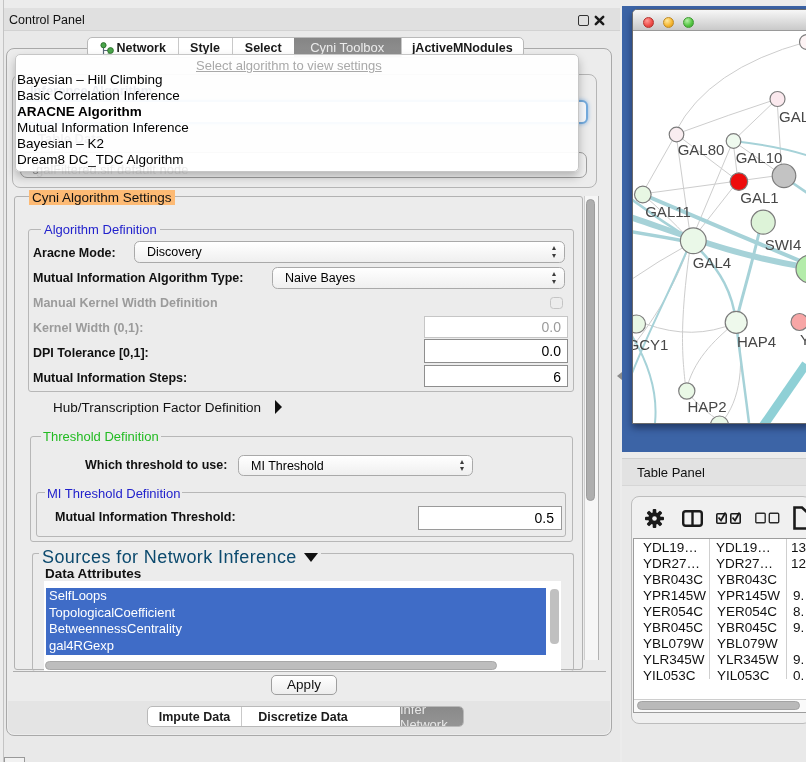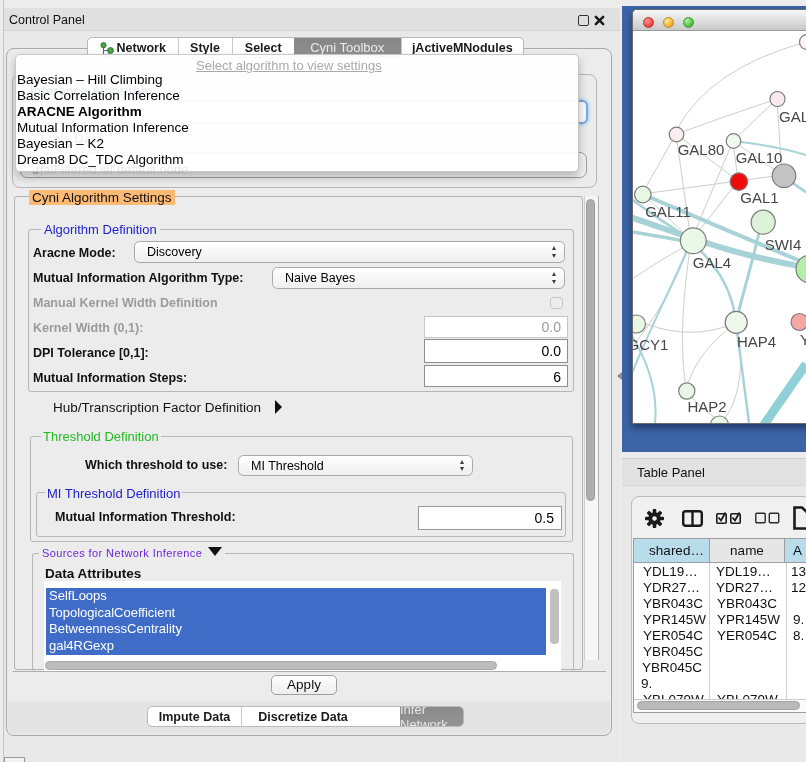--- a/index.html
+++ b/index.html
@@ -108,21 +108,21 @@
       <i class="dn"></i>
     </span>
   </div>
 
 <div class="abs" style="left:36px;top:492px;width:530px;height:45px;border:1px solid #b7b7b7;border-radius:3px;"></div>
 <div class="abs" style="left:45px;top:486px;background:#ececec;padding:0 2px;font-size:13px;color:#2222cc;">MI Threshold Definition</div>
 <div class="abs b" style="left:55px;top:510px;font-size:12.5px;color:#111;">Mutual Information Threshold:</div>
 <div class="abs" style="left:418px;top:506px;width:144px;height:24px;background:#fff;border:1px solid #9a9a9a;font-size:14px;color:#000;text-align:right;padding:3px 7px 0 0;">0.5</div>
 
 <div class="abs" style="left:32px;top:553px;width:542px;height:118px;border:1px solid #b7b7b7;border-radius:3px;border-bottom:none;"></div>
-<div class="abs" style="left:39px;top:546.5px;background:#ececec;padding:0 3px;font-size:11px;letter-spacing:0.4px;color:#6d28d9;">Sources for Network Inference <span style="display:inline-block;width:0;height:0;border-top:9px solid #111;border-left:7.5px solid transparent;border-right:7.5px solid transparent;vertical-align:1px;margin-left:2px;"></span></div>
+<div class="abs" style="left:39px;top:546.5px;background:#ececec;padding:0 3px;font-size:18px;letter-spacing:0.4px;color:#0c4a6e;">Sources for Network Inference <span style="display:inline-block;width:0;height:0;border-top:9px solid #111;border-left:7.5px solid transparent;border-right:7.5px solid transparent;vertical-align:1px;margin-left:2px;"></span></div>
 <div class="abs b" style="left:45px;top:566px;font-size:13.5px;color:#111;">Data Attributes</div>
 
 <div class="abs" style="left:44px;top:581px;width:516.5px;height:90px;background:#fff;"></div>
 <div class="abs" style="left:46px;top:588px;width:500px;height:66.5px;background:#3f6cc7;color:#fff;font-size:13px;line-height:16.6px;padding-left:3px;">SelfLoops<br>TopologicalCoefficient<br>BetweennessCentrality<br>gal4RGexp</div>
 <div class="abs" style="left:550px;top:589px;width:8.5px;height:55px;background:#c0c0c0;border-radius:4px;"></div>
 <div class="abs" style="left:45px;top:660.5px;width:452px;height:9.5px;background:#bdbdbd;border:1px solid #a8a8a8;border-radius:5px;"></div>
 <div class="abs" style="left:12.5px;top:671px;width:593px;height:1px;background:#adadad;"></div>
 
 <div class="abs" style="left:8px;top:701px;width:602px;height:33px;background:#e4e4e4;border-radius:0 0 7px 7px;"></div>
 
@@ -248,25 +248,20 @@
 </svg>
 <svg class="abs" style="left:755px;top:512px;" width="25" height="12" viewBox="0 0 25 12">
   <rect x="0.8" y="1.3" width="9.4" height="9.4" rx="1" fill="none" stroke="#2a2a2a" stroke-width="1.4"></rect>
   <rect x="14.3" y="1.3" width="9.4" height="9.4" rx="1" fill="none" stroke="#2a2a2a" stroke-width="1.4"></rect>
 </svg>
 <svg class="abs" style="left:793px;top:506px;" width="14" height="24" viewBox="0 0 14 24">
   <path d="M1.5 1.5 H9 L16 8 V22.5 H1.5 Z" fill="none" stroke="#1a1a1a" stroke-width="2.6"></path>
 </svg>
 
 <div class="abs" style="left:633px;top:537.5px;width:173px;height:175px;background:#fff;border:1px solid #9d9d9d;border-right:none;overflow:hidden;">
-  <div style="display:flex;height:24px;border-bottom:1px solid #9d9d9d;font-size:13.5px;color:#111;">
-    <div style="width:76px;background:#b8dcea;border-right:1px solid #9d9d9d;text-align:center;padding-top:4px;padding-left:10px;">shared…</div>
-    <div style="width:75px;background:#e6e6e6;border-right:1px solid #9d9d9d;text-align:center;padding-top:4px;">name</div>
-    <div style="flex:1;background:#b8dcea;text-align:left;padding-top:4px;padding-left:8px;">A</div>
-  </div>
   <div style="position:relative;font-size:13.5px;color:#111;">
     <div style="position:absolute;left:75px;top:0;width:1px;height:140px;background:#cfcfcf;"></div>
     <div style="position:absolute;left:152px;top:0;width:1px;height:140px;background:#cfcfcf;"></div>
     <div style="line-height:16px;padding-top:1px;">
       <div style="display:flex;">
           <div style="width:75px;padding-left:9px;">YDL19…</div>
           <div style="width:77px;padding-left:8px;">YDL19…</div>
           <div style="padding-left:7px;">13</div>
         </div>
       <div style="display:flex;">
@@ -282,21 +277,21 @@
       <div style="display:flex;">
           <div style="width:75px;padding-left:9px;">YPR145W</div>
           <div style="width:77px;padding-left:8px;">YPR145W</div>
           <div style="padding-left:7px;">9.</div>
         </div>
       <div style="display:flex;">
           <div style="width:75px;padding-left:9px;">YER054C</div>
           <div style="width:77px;padding-left:8px;">YER054C</div>
           <div style="padding-left:7px;">8.</div>
         </div>
-      <div style="display:flex;flex-direction:column;">
+      <div style="display:flex;">
           <div style="width:75px;padding-left:9px;">YBR045C</div>
           <div style="width:77px;padding-left:8px;">YBR045C</div>
           <div style="padding-left:7px;">9.</div>
         </div>
       <div style="display:flex;">
           <div style="width:75px;padding-left:9px;">YBL079W</div>
           <div style="width:77px;padding-left:8px;">YBL079W</div>
           <div></div>
         </div>
       <div style="display:flex;">

